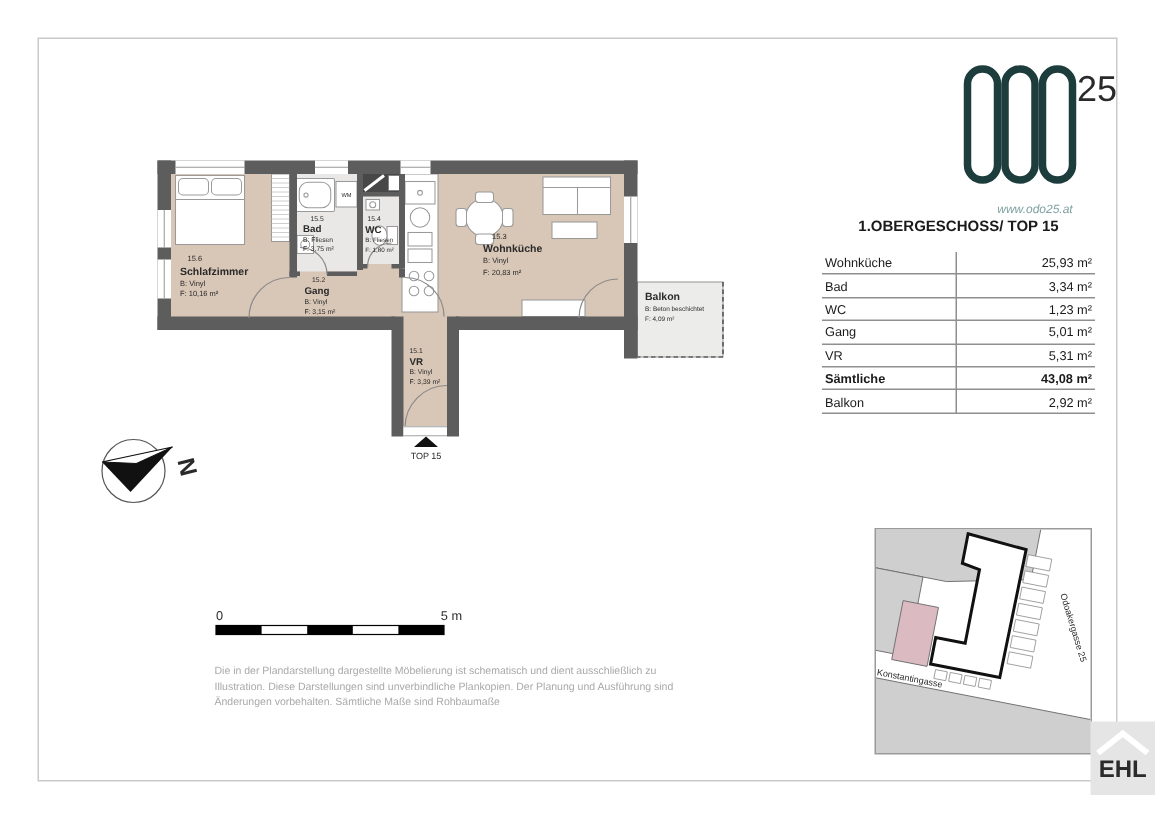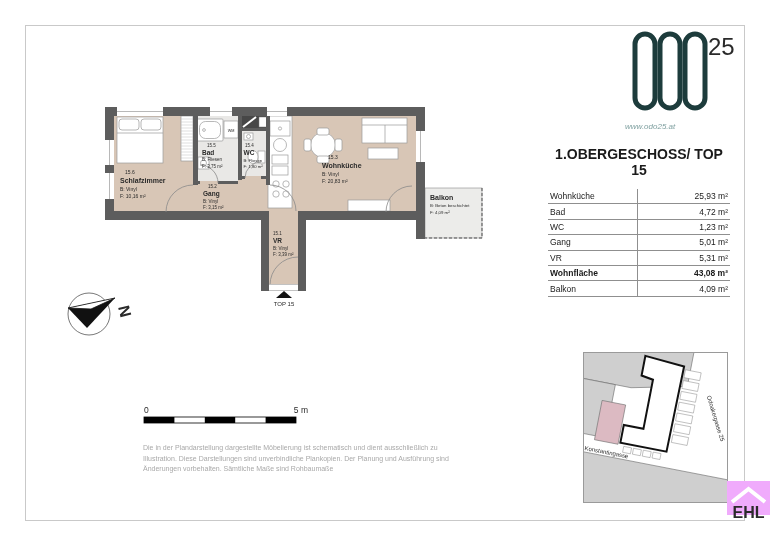--- a/index.html
+++ b/index.html
@@ -6,34 +6,34 @@
   body{width:770px;height:545px;position:relative;background:#fff;
        font-family:"Liberation Sans",sans-serif;overflow:hidden;color:#1a1a1a;}
   .frame{position:absolute;left:25px;top:25px;width:718px;height:494px;border:1px solid #c9c9c9;}
   svg text{font-family:"Liberation Sans",sans-serif;fill:#2a2a2a;}
   svg text.b{font-weight:bold;}
   .plan{position:absolute;left:95px;top:95px;}
   .compass{position:absolute;left:56px;top:282px;}
   .scalebar{position:absolute;left:140px;top:403px;}
   .disclaimer{position:absolute;left:143px;top:443px;width:322px;font-size:7px;
       line-height:1.5;color:#a9a9a9;}
-  .brandlogo{position:absolute;left:625px;top:30px;width:130px;}
+  .brandlogo{position:absolute;left:625px;top:42px;width:130px;text-align:center;}
   .brandlogo .website{margin-top:4px;font-size:8px;font-style:italic;color:#7fa0a0;}
   .areatable{position:absolute;left:548px;top:146px;width:182px;}
-  .tbl-title{text-align:center;font-weight:bold;font-size:14px;margin-bottom:11px;}
+  .tbl-title{text-align:center;font-weight:bold;font-size:10px;margin-bottom:11px;}
   .tbl-rows{position:relative;}
   .trow{height:14.4px;display:flex;justify-content:space-between;align-items:center;
         border-bottom:1px solid #8f8f8f;font-size:8.5px;}
   .trow span{padding:0 2px;}
   .trow .val{text-align:right;}
   .trow.bold{font-weight:bold;}
   .vline{position:absolute;left:89px;top:0;bottom:0;width:1px;background:#8f8f8f;}
   .sitemap{position:absolute;left:583px;top:352px;width:143px;height:149px;
       border:1px solid #9a9a9a;background:#fff;overflow:hidden;}
-  .ehl{position:absolute;left:727px;top:481px;width:43px;height:34px;background:#f0abfc;}
+  .ehl{position:absolute;left:727px;top:481px;width:43px;height:49px;background:#e5e5e5;}
 </style>
 </head>
 <body>
 
 <div class="page">
   <div class="frame"></div>
 
   <svg class="plan" width="395" height="215" viewBox="0 0 395 215">
 
     <rect x="18" y="20" width="304" height="97" fill="#d8c6b6"></rect>
@@ -246,41 +246,41 @@
 
   <div class="areatable">
     <div class="tbl-title">1.OBERGESCHOSS/ TOP 15</div>
     <div class="tbl-rows">
       <div class="trow">
           <span>Wohnküche</span>
           <span class="val">25,93 m²</span>
         </div>
       <div class="trow">
           <span>Bad</span>
-          <span class="val">4,72 m²</span>
+          <span class="val">3,34 m²</span>
         </div>
       <div class="trow">
           <span>WC</span>
           <span class="val">1,23 m²</span>
         </div>
       <div class="trow">
           <span>Gang</span>
           <span class="val">5,01 m²</span>
         </div>
       <div class="trow">
           <span>VR</span>
           <span class="val">5,31 m²</span>
         </div>
       <div class="trow bold">
-          <span>Wohnfläche</span>
+          <span>Sämtliche</span>
           <span class="val">43,08 m²</span>
         </div>
       <div class="trow">
           <span>Balkon</span>
-          <span class="val">4,09 m²</span>
+          <span class="val">2,92 m²</span>
         </div>
       <div class="vline"></div>
     </div>
   </div>
 
   <div class="sitemap">
     <svg width="143" height="149" viewBox="0 0 143 149">
       <g transform="rotate(11 71 74)">
         <g fill="#cfcfcf" stroke="#6e6e6e" stroke-width="0.6">
           <path d="M-20,-15 L95,-15 L95,28 L40,40 L-20,40 Z"></path>

